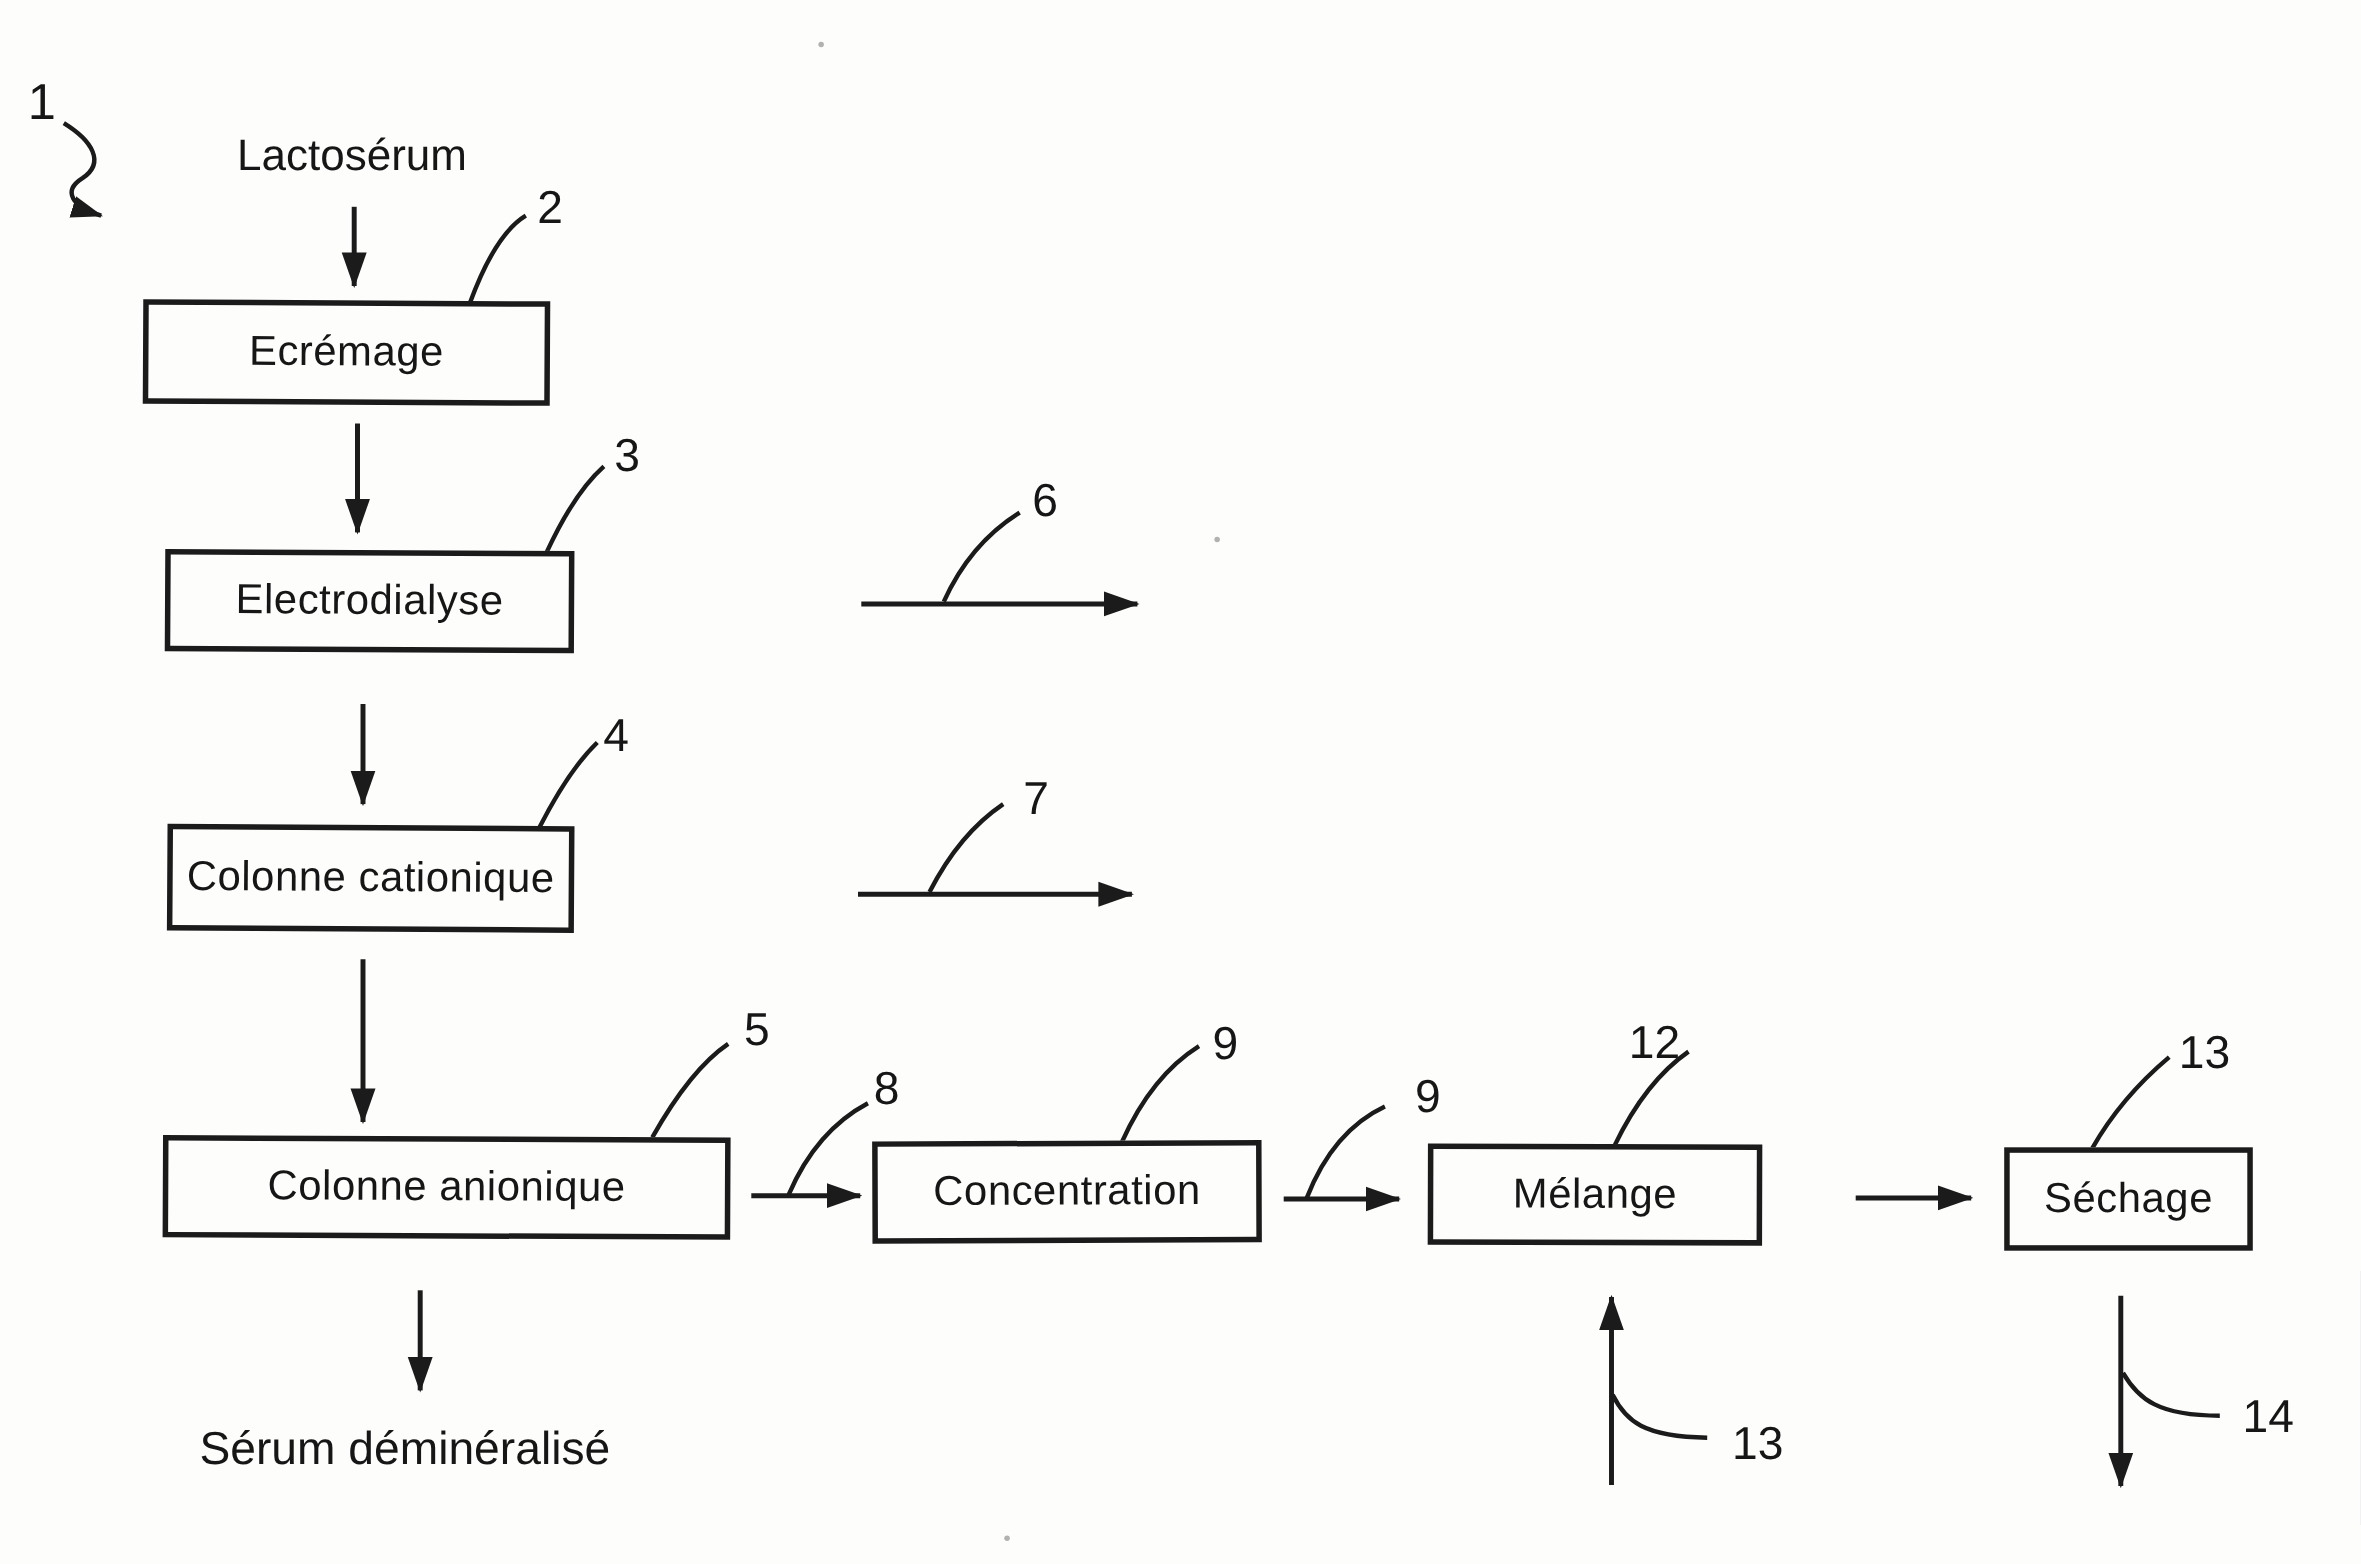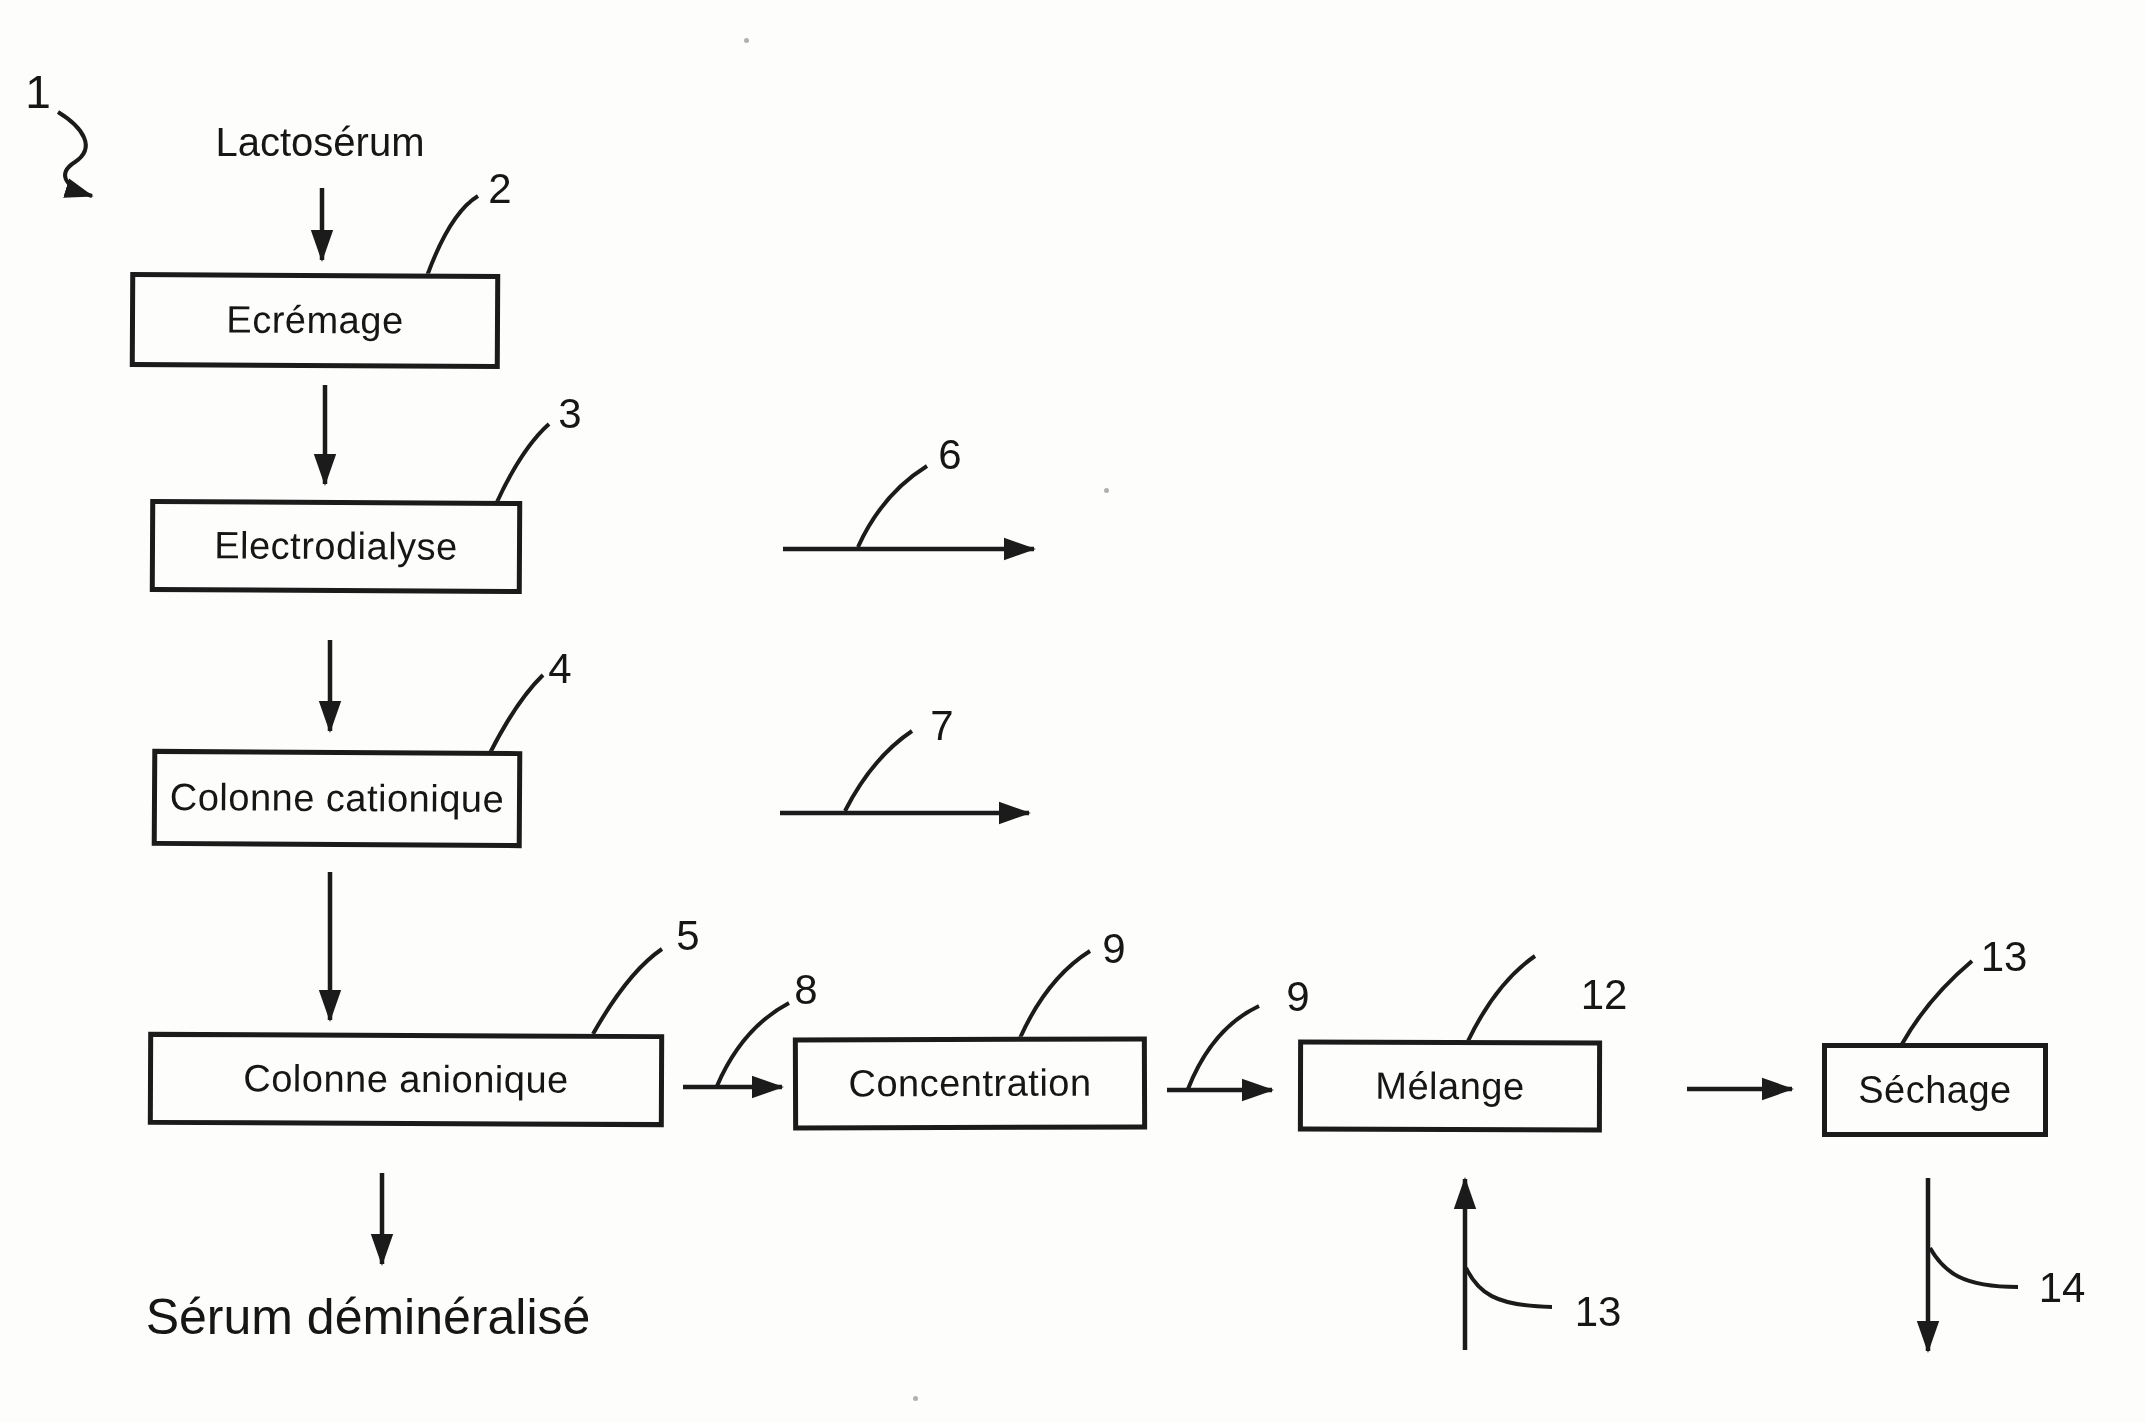--- a/index.html
+++ b/index.html
@@ -83,42 +83,42 @@
       <path d="M1020 1038 Q1047 978 1090 951"></path>
       <path d="M1188 1089 Q1212 1028 1259 1006"></path>
       <path d="M1466 1268 C1478 1292 1494 1306 1552 1307"></path>
       <path d="M1468 1041 Q1496 983 1535 956"></path>
       <path d="M1902 1044 Q1928 998 1972 961"></path>
       <path d="M1930 1248 C1944 1272 1962 1287 2018 1287"></path>
     </g>
   </svg>
 
   <div class="freetext" style="left:320px;top:142px;">Lactosérum</div>
-  <div class="freetext" style="left:368px;top:1317px;font-size:50px;">Sérum  déminéralisé</div>
+  <div class="freetext" style="left:368px;top:1317px;font-size:42px;">Sérum  déminéralisé</div>
 
   <div class="pbox" style="left:130px;top:273px;width:370px;height:95px;transform:rotate(0.3deg);">Ecrémage</div>
   <div class="pbox" style="left:150px;top:500px;width:372px;height:93px;transform:rotate(0.3deg);">Electrodialyse</div>
   <div class="pbox" style="left:152px;top:750px;width:370px;height:97px;transform:rotate(0.35deg);">Colonne cationique</div>
   <div class="pbox" style="left:148px;top:1033px;width:516px;height:93px;transform:rotate(0.25deg);">Colonne anionique</div>
   <div class="pbox" style="left:793px;top:1037px;width:354px;height:93px;transform:rotate(-0.2deg);">Concentration</div>
   <div class="pbox" style="left:1298px;top:1040px;width:304px;height:92px;transform:rotate(0.15deg);">Mélange</div>
   <div class="pbox" style="left:1822px;top:1043px;width:226px;height:94px;">Séchage</div>
 
   <div class="ref" style="left:38px;top:92px;font-size:46px;">1</div>
   <div class="ref" style="left:500px;top:189px;">2</div>
   <div class="ref" style="left:570px;top:414px;">3</div>
   <div class="ref" style="left:560px;top:669px;">4</div>
   <div class="ref" style="left:688px;top:936px;">5</div>
   <div class="ref" style="left:950px;top:455px;">6</div>
   <div class="ref" style="left:942px;top:726px;">7</div>
   <div class="ref" style="left:806px;top:990px;">8</div>
   <div class="ref" style="left:1114px;top:949px;">9</div>
   <div class="ref" style="left:1298px;top:997px;">9</div>
   <div class="ref" style="left:1598px;top:1312px;">13</div>
-  <div class="ref" style="left:1604px;top:948px;margin-top:47px;">12</div>
+  <div class="ref" style="left:1504px;top:948px;">12</div>
   <div class="ref" style="left:2004px;top:957px;">13</div>
   <div class="ref" style="left:2062px;top:1288px;">14</div>
 
   <div class="speck" style="left:744px;top:38px;"></div>
   <div class="speck" style="left:1104px;top:488px;"></div>
   <div class="speck" style="left:913px;top:1396px;"></div>
 
 </div>
 
 </body></html>

